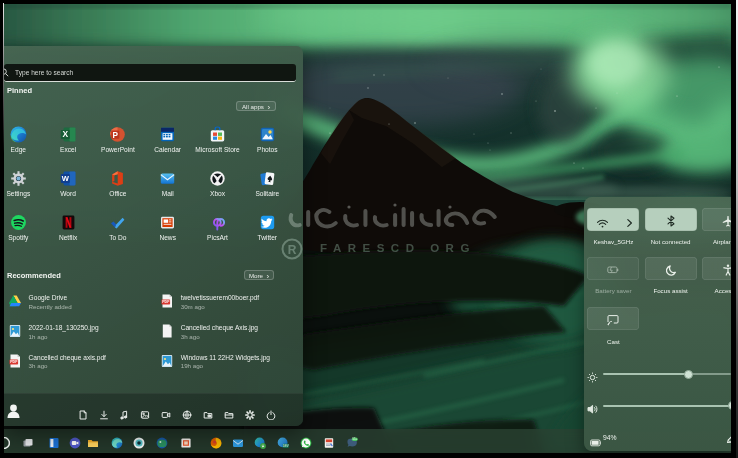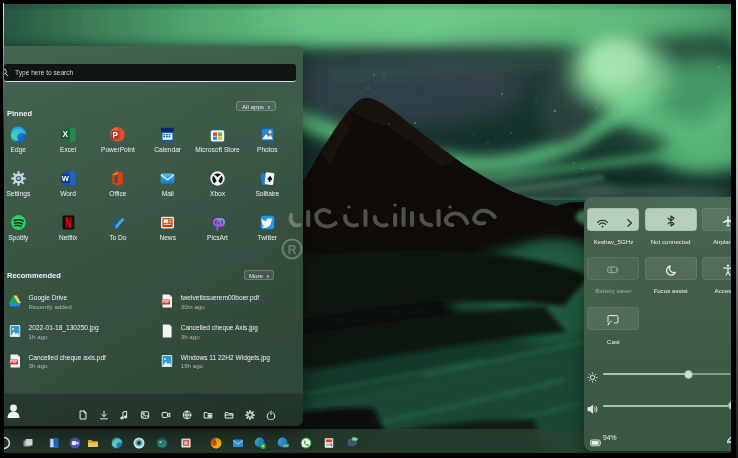--- a/index.html
+++ b/index.html
@@ -147,20 +147,21 @@
 <path d="M74 22 L74 8 M66 22 C60 24 54 20 55 13"></path>
 <path d="M46 20 C40 26 30 24 28 16 C26 9 34 4 40 9"></path>
 <path d="M20 22 L20 9 M12 22 C6 24 2 18 4 12"></path>
 </g>
 <g fill="#e9f2ec" opacity=".33">
           <circle cx="163" cy="4" r="1.6"></circle>
           <circle cx="108" cy="2" r="1.6"></circle>
           <circle cx="62" cy="4" r="1.6"></circle>
         </g>
       </svg></div>
+<div class="abs" style="z-index:60;left:316px;top:238px;width:230px;height:26px;color:rgba(175,220,195,.32);font-size:11.5px;font-weight:bold;letter-spacing:6.5px;">FARESCD&nbsp;ORG</div>
 <div class="abs" style="z-index:60;left:277px;top:234px;"><svg width="22" height="22" viewBox="0 0 22 22" style="">
         <circle cx="11" cy="11" r="9.5" stroke="rgba(205,232,216,.34)" stroke-width="2" fill="none"></circle>
         <text x="11" y="15.5" text-anchor="middle" font-size="12" font-weight="bold" fill="rgba(205,232,216,.34)" font-family="Liberation Sans">R</text>
       </svg></div>
 <div id="taskbar">
 <div class="abs" style="left:-6.0px;top:6px;"><svg width="12" height="12" viewBox="0 0 12 12" style="">
           <circle cx="6" cy="6" r="5.4" stroke="#eef2ef" stroke-width="1.5" fill="none"></circle>
         </svg></div>
 <div class="abs" style="left:18.4px;top:6px;"><svg width="12" height="12" viewBox="0 0 12 12" style="">
           <rect x="1.5" y="3.5" width="7" height="6" rx="0.8" fill="#9aa0a6"></rect>
@@ -252,21 +253,21 @@
           <path d="M2 2.6 C4.4 1 8 1.2 10 3 C11.4 4.6 11.2 7 9.6 8.4 C8 9.6 5.6 9.8 3.8 9 L1.6 9.8 L2.4 7.8 C1.2 6.2 1.2 4.2 2 2.6 Z" fill="#3c5a78"></path>
           <rect x="5.8" y="0.4" width="6" height="3.6" rx="1.8" fill="#49c35d"></rect>
           <text x="8.8" y="3.1" font-family="Liberation Sans" font-size="2.6" fill="#fff" text-anchor="middle">55+</text>
         </svg></div>
 </div>
 <div id="menu">
 <div id="search"><svg width="9" height="9" viewBox="0 0 9 9">
           <circle cx="3.6" cy="3.6" r="2.7" stroke="#cfd3cf" stroke-width="1" fill="none"></circle>
           <line x1="5.7" y1="5.7" x2="8.2" y2="8.2" stroke="#cfd3cf" stroke-width="1"></line>
         </svg>Type here to search</div>
-<div class="hdr" style="left:3px;top:63px;">Pinned</div>
+<div class="hdr" style="left:3px;top:40px;">Pinned</div>
 <div class="pillbtn" style="left:232px;top:54.5px;width:40px;height:10.5px;line-height:10px;">All apps&nbsp;&nbsp;<span style="font-size:8px;vertical-align:-0.5px;">›</span></div>
 <div class="pin" style="left:-10.7px;top:80px;">
         <svg width="17" height="17" viewBox="0 0 17 17" style="">
           <defs>
             <linearGradient id="edg1" x1="0" y1="0" x2="1" y2="1">
 <stop offset="0" stop-color="#35c1e8"></stop>
               <stop offset=".5" stop-color="#1b7fd4"></stop>
               <stop offset="1" stop-color="#154f9c"></stop>
             </linearGradient>
 <linearGradient id="edg2" x1="0" y1="1" x2="1" y2="0">

